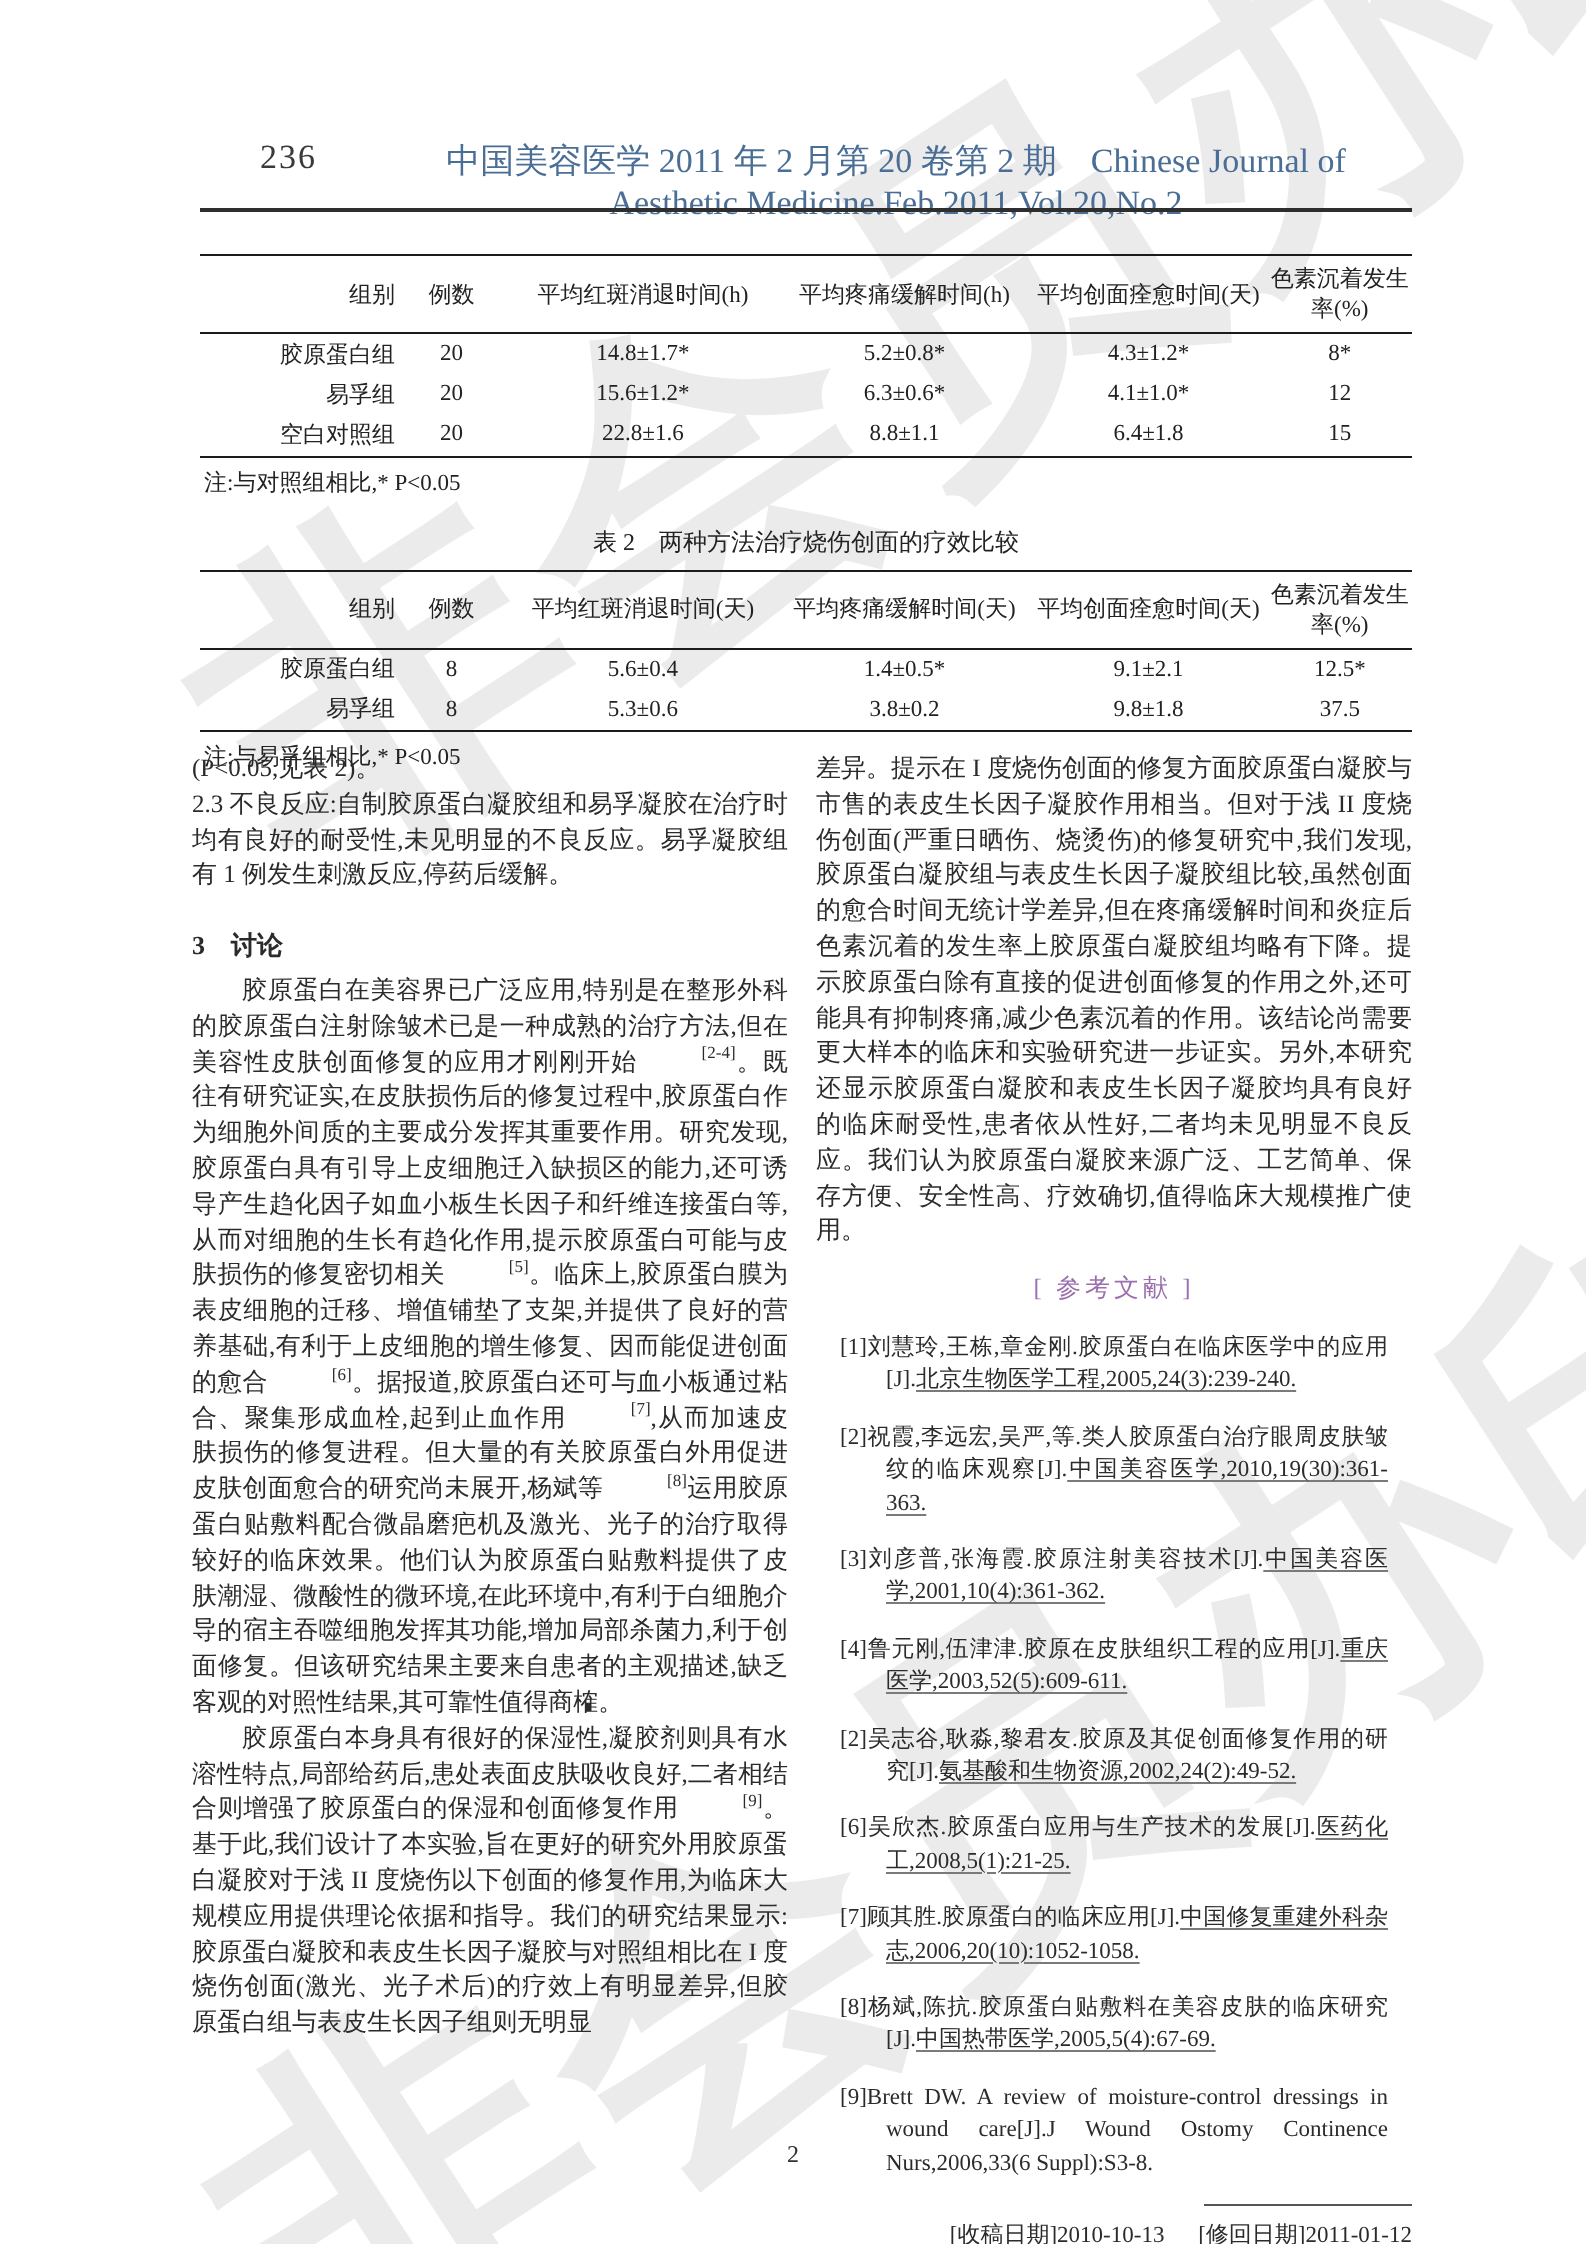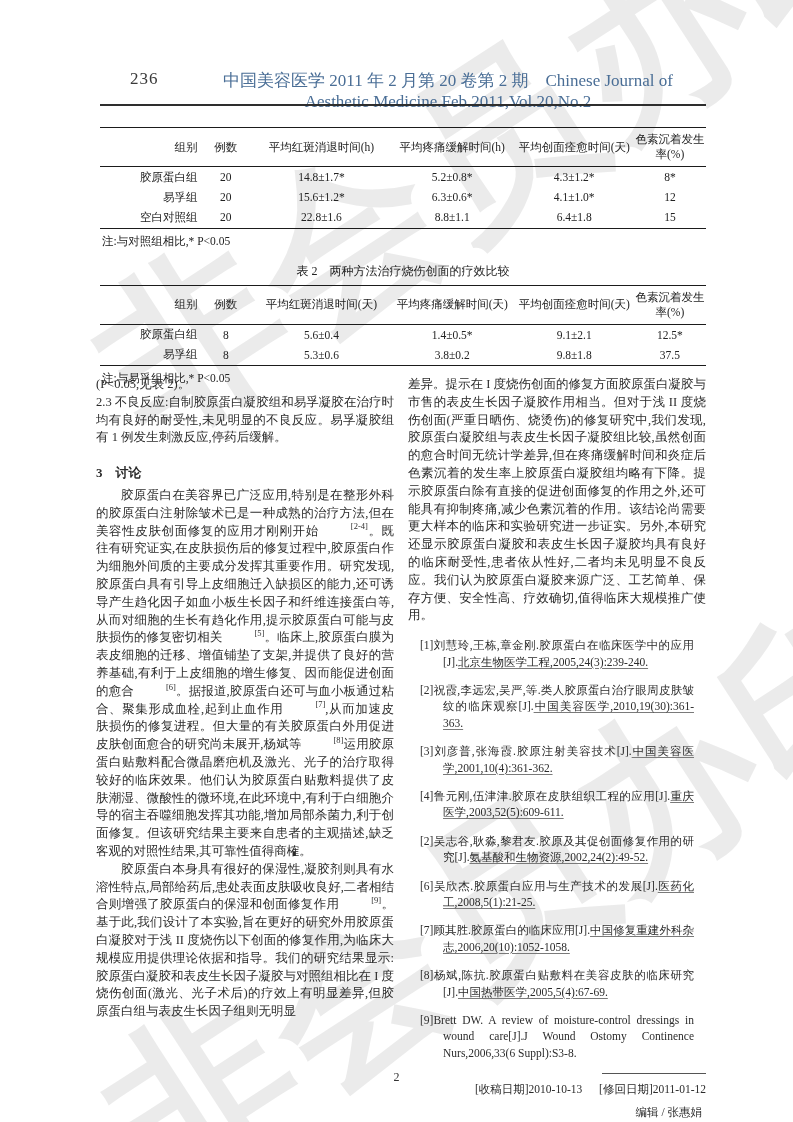--- a/index.html
+++ b/index.html
@@ -147,20 +147,21 @@
         <p>2.3 不良反应:自制胶原蛋白凝胶组和易孚凝胶在治疗时均有良好的耐受性,未见明显的不良反应。易孚凝胶组有 1 例发生刺激反应,停药后缓解。</p>
         <div class="sec-heading">3　讨论</div>
         <p class="ind">胶原蛋白在美容界已广泛应用,特别是在整形外科的胶原蛋白注射除皱术已是一种成熟的治疗方法,但在美容性皮肤创面修复的应用才刚刚开始<sup>[2-4]</sup>。既往有研究证实,在皮肤损伤后的修复过程中,胶原蛋白作为细胞外间质的主要成分发挥其重要作用。研究发现,胶原蛋白具有引导上皮细胞迁入缺损区的能力,还可诱导产生趋化因子如血小板生长因子和纤维连接蛋白等,从而对细胞的生长有趋化作用,提示胶原蛋白可能与皮肤损伤的修复密切相关<sup>[5]</sup>。临床上,胶原蛋白膜为表皮细胞的迁移、增值铺垫了支架,并提供了良好的营养基础,有利于上皮细胞的增生修复、因而能促进创面的愈合<sup>[6]</sup>。据报道,胶原蛋白还可与血小板通过粘合、聚集形成血栓,起到止血作用<sup>[7]</sup>,从而加速皮肤损伤的修复进程。但大量的有关胶原蛋白外用促进皮肤创面愈合的研究尚未展开,杨斌等<sup>[8]</sup>运用胶原蛋白贴敷料配合微晶磨疤机及激光、光子的治疗取得较好的临床效果。他们认为胶原蛋白贴敷料提供了皮肤潮湿、微酸性的微环境,在此环境中,有利于白细胞介导的宿主吞噬细胞发挥其功能,增加局部杀菌力,利于创面修复。但该研究结果主要来自患者的主观描述,缺乏客观的对照性结果,其可靠性值得商榷。</p>
         <p class="ind">胶原蛋白本身具有很好的保湿性,凝胶剂则具有水溶性特点,局部给药后,患处表面皮肤吸收良好,二者相结合则增强了胶原蛋白的保湿和创面修复作用<sup>[9]</sup>。基于此,我们设计了本实验,旨在更好的研究外用胶原蛋白凝胶对于浅 II 度烧伤以下创面的修复作用,为临床大规模应用提供理论依据和指导。我们的研究结果显示:胶原蛋白凝胶和表皮生长因子凝胶与对照组相比在 I 度烧伤创面(激光、光子术后)的疗效上有明显差异,但胶原蛋白组与表皮生长因子组则无明显</p>
       </div>
 
     <div class="col col-right">
       <div id="right-col-paras">
           <p>差异。提示在 I 度烧伤创面的修复方面胶原蛋白凝胶与市售的表皮生长因子凝胶作用相当。但对于浅 II 度烧伤创面(严重日晒伤、烧烫伤)的修复研究中,我们发现,胶原蛋白凝胶组与表皮生长因子凝胶组比较,虽然创面的愈合时间无统计学差异,但在疼痛缓解时间和炎症后色素沉着的发生率上胶原蛋白凝胶组均略有下降。提示胶原蛋白除有直接的促进创面修复的作用之外,还可能具有抑制疼痛,减少色素沉着的作用。该结论尚需要更大样本的临床和实验研究进一步证实。另外,本研究还显示胶原蛋白凝胶和表皮生长因子凝胶均具有良好的临床耐受性,患者依从性好,二者均未见明显不良反应。我们认为胶原蛋白凝胶来源广泛、工艺简单、保存方便、安全性高、疗效确切,值得临床大规模推广使用。</p>
         </div>
+      <div class="refs-heading" style="color: rgb(155, 111, 174);">[ 参考文献 ]</div>
       <div id="refs-list">
           <div class="ref"><span>[1]刘慧玲,王栋,章金刚.胶原蛋白在临床医学中的应用[J].</span><span class="src">北京生物医学工程,2005,24(3):239-240.</span></div>
           <div class="ref"><span>[2]祝霞,李远宏,吴严,等.类人胶原蛋白治疗眼周皮肤皱纹的临床观察[J].</span><span class="src">中国美容医学,2010,19(30):361-363.</span></div>
           <div class="ref"><span>[3]刘彦普,张海霞.胶原注射美容技术[J].</span><span class="src">中国美容医学,2001,10(4):361-362.</span></div>
           <div class="ref"><span>[4]鲁元刚,伍津津.胶原在皮肤组织工程的应用[J].</span><span class="src">重庆医学,2003,52(5):609-611.</span></div>
           <div class="ref"><span>[2]吴志谷,耿淼,黎君友.胶原及其促创面修复作用的研究[J].</span><span class="src">氨基酸和生物资源,2002,24(2):49-52.</span></div>
           <div class="ref"><span>[6]吴欣杰.胶原蛋白应用与生产技术的发展[J].</span><span class="src">医药化工,2008,5(1):21-25.</span></div>
           <div class="ref"><span>[7]顾其胜.胶原蛋白的临床应用[J].</span><span class="src">中国修复重建外科杂志,2006,20(10):1052-1058.</span></div>
           <div class="ref"><span>[8]杨斌,陈抗.胶原蛋白贴敷料在美容皮肤的临床研究[J].</span><span class="src">中国热带医学,2005,5(4):67-69.</span></div>
           <div class="ref"><span>[9]Brett DW. A review of moisture-control dressings in wound care[J].J Wound Ostomy Continence Nurs,2006,33(6 Suppl):S3-8.</span></div>

